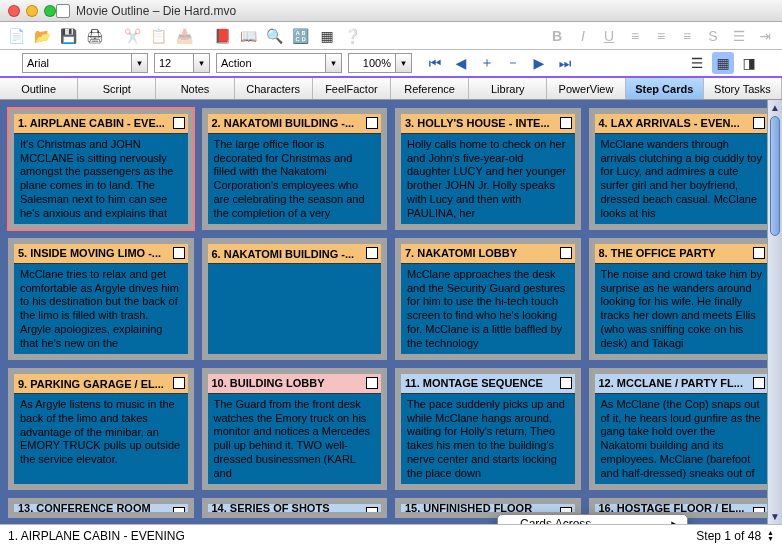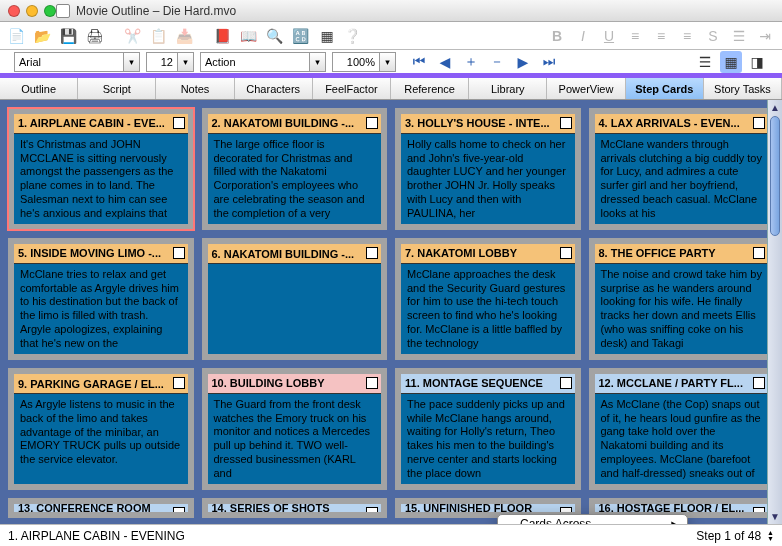--- a/index.html
+++ b/index.html
@@ -7,21 +7,21 @@
 .titlebar { height: 22px; background: linear-gradient(#f6f6f6, #dcdcdc); border-bottom: 1px solid #aaa; display: flex; align-items: center; padding: 0 8px; }
 .traffic { display: flex; gap: 6px; }
 .tbtn { width: 12px; height: 12px; border-radius: 6px; border: 1px solid rgba(0,0,0,0.25); }
 .tred { background: #fc5b57; } .tyel { background: #fdbc2e; } .tgrn { background: #2ac940; }
 .title { flex: 1; text-align: center; font-size: 12px; color: #333; display: flex; align-items: center; justify-content: flex-start; gap: 6px; }
 .docicon { width: 14px; height: 14px; background: #fff; border: 1px solid #888; border-radius: 2px; }
 .toolbar { height: 28px; background: #fff; border-bottom: 1px solid #bbb; display: flex; align-items: center; padding: 0 6px; gap: 4px; }
 .tbico { width: 22px; height: 22px; display: flex; align-items: center; justify-content: center; font-size: 14px; color: #333; }
 .tbsep { width: 8px; }
 .tbico.dis { opacity: 0.35; }
-.formatbar { height: 28px; background: #fff; border-bottom: 5px solid #8b5cf6; display: flex; align-items: center; padding: 0 14px; gap: 6px; }
+.formatbar { height: 28px; background: #fff; border-bottom: 2px solid #8b5cf6; display: flex; align-items: center; padding: 0 22px; gap: 6px; }
 .combo { display: flex; align-items: center; }
 .combo input { height: 20px; border: 1px solid #999; padding: 0 4px; font-size: 11px; background: #fff; }
 .combo .arrow { width: 16px; height: 20px; border: 1px solid #999; border-left: none; background: linear-gradient(#fff,#e0e0e0); font-size: 9px; text-align: center; line-height: 18px; }
 .navicons { display: flex; gap: 4px; margin-left: 6px; }
 .navicons .tbico { color: #2a5db0; }
 .ricons { margin-left: auto; display: flex; gap: 4px; }
 .ricons .tbico.sel { background: #9cbfff; border-radius: 3px; }
 .tabs { height: 22px; background: linear-gradient(#fdfdfd,#e5e5e5); border-bottom: 1px solid #999; display: flex; }
 .tab { flex: 1; border-right: 1px solid #bbb; display: flex; align-items: center; justify-content: center; font-size: 11px; cursor: default; }
 .tab.active { background: linear-gradient(#b8daff,#8fc0f5); font-weight: bold; }
@@ -96,21 +96,21 @@
   <div class="tbico dis">☰</div>
   <div class="tbico dis">⇥</div>
 </div>
 
 <div class="formatbar">
   <div class="combo">
     <input style="width: 110px;" readonly="" value="Arial">
     <div class="arrow">▾</div>
   </div>
   <div class="combo">
-    <input style="width: 32px; text-align: right;" readonly="" value="12">
+    <input style="width: 40px;" readonly="" value="12">
     <div class="arrow">▾</div>
   </div>
   <div class="combo">
     <input style="width: 110px;" readonly="" value="Action">
     <div class="arrow">▾</div>
   </div>
   <div class="combo">
     <input style="width: 48px; text-align: right;" readonly="" value="100%">
     <div class="arrow">▾</div>
   </div>

